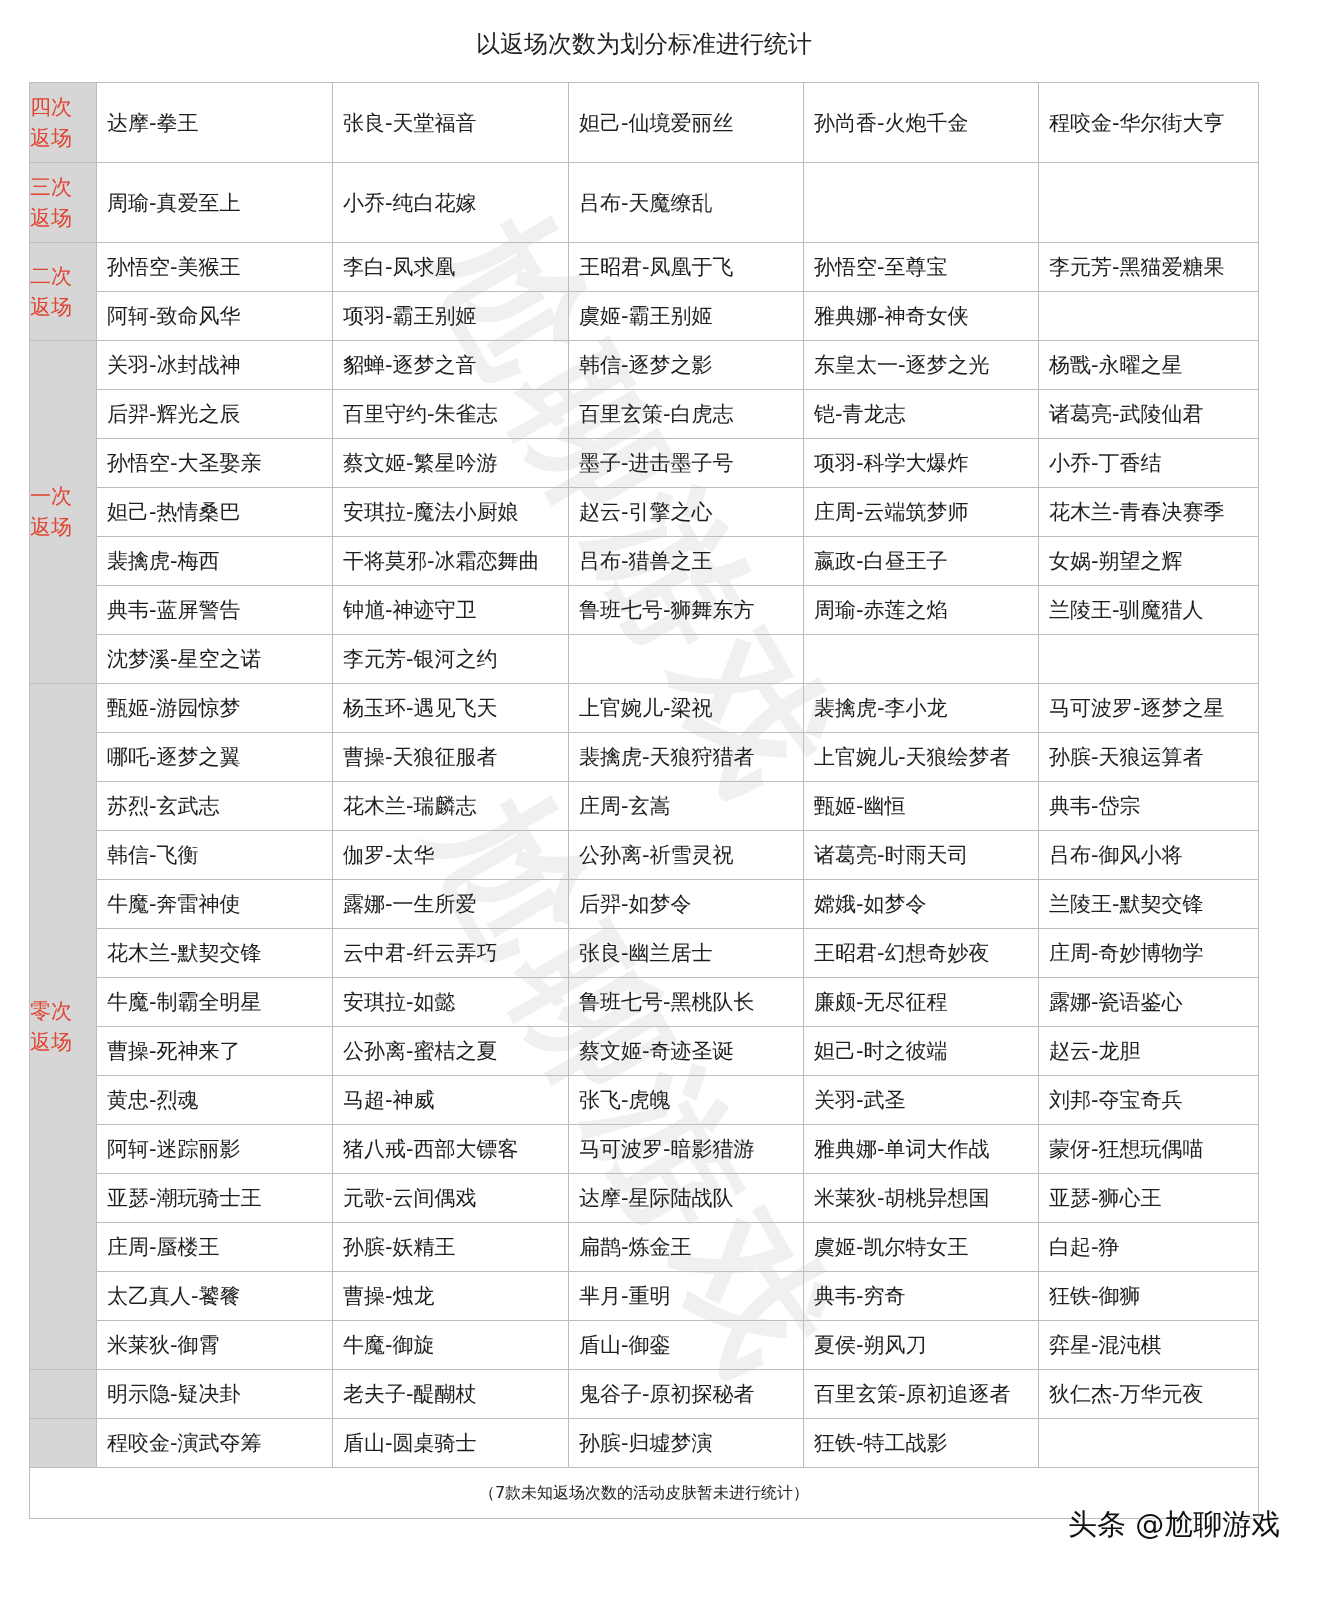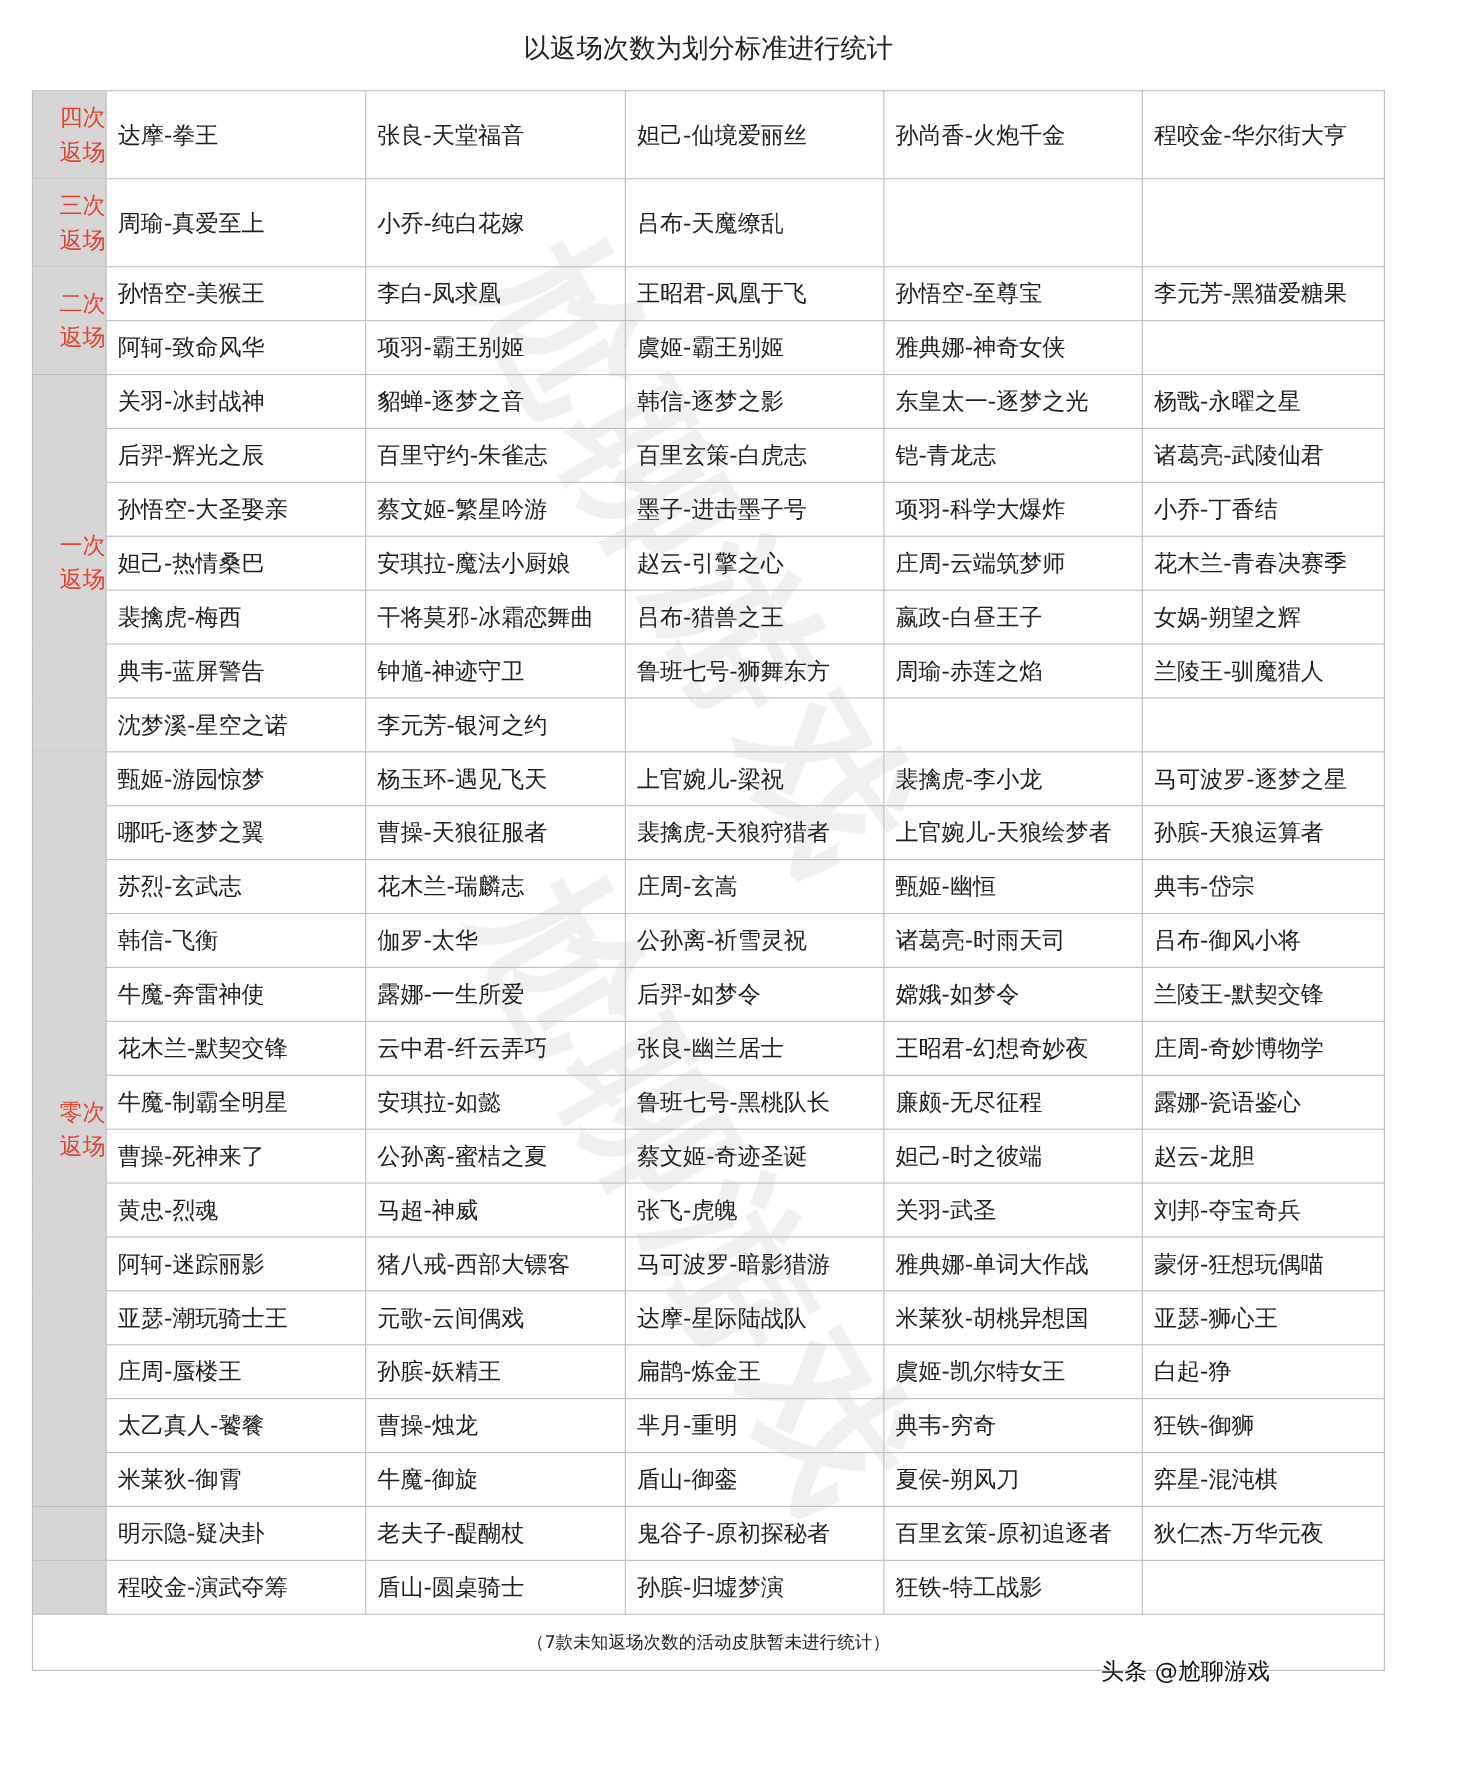--- a/index.html
+++ b/index.html
@@ -16,32 +16,32 @@
     position: absolute; left: 29px; top: 82px;
     width: 1229px; border-collapse: collapse; table-layout: fixed;
   }
   table.grid td {
     border: 1.5px solid #bdbdbd; font-size: 21px; padding: 0 0 0 10px;
     white-space: nowrap; overflow: hidden; height: 48px; color: #1e1e1e;
   }
   table.grid td.tall { height: 79px; }
   table.grid td.label {
     background: #d6d6d6; color: #e0432f; font-size: 21px;
-    text-align: right; padding: 0; line-height: 31px; white-space: normal;
+    text-align: left; padding: 0; line-height: 31px; white-space: normal;
   }
   table.grid td.footer {
     text-align: center; padding: 0; height: 50px; font-size: 16px; color: #222;
   }
   .watermark {
     position: absolute; font-size: 150px; font-weight: bold; color: rgba(0,0,0,0.06);
     transform: rotate(60deg); transform-origin: left top; pointer-events: none;
     letter-spacing: 10px; white-space: nowrap;
   }
   .credit {
-    position: absolute; left: 1001px; top: 1505px; font-size: 21px;
+    position: absolute; left: 1068px; top: 1505px; font-size: 29px;
     color: #111; text-shadow: 0 0 2px #fff, 0 0 2px #fff;
   }
 </style>
 </head>
 <body>
 
 <div class="title">以返场次数为划分标准进行统计</div>
 
 <div class="watermark" style="left:560px; top:180px;">尬聊游戏</div>
 <div class="watermark" style="left:560px; top:760px;">尬聊游戏</div>

